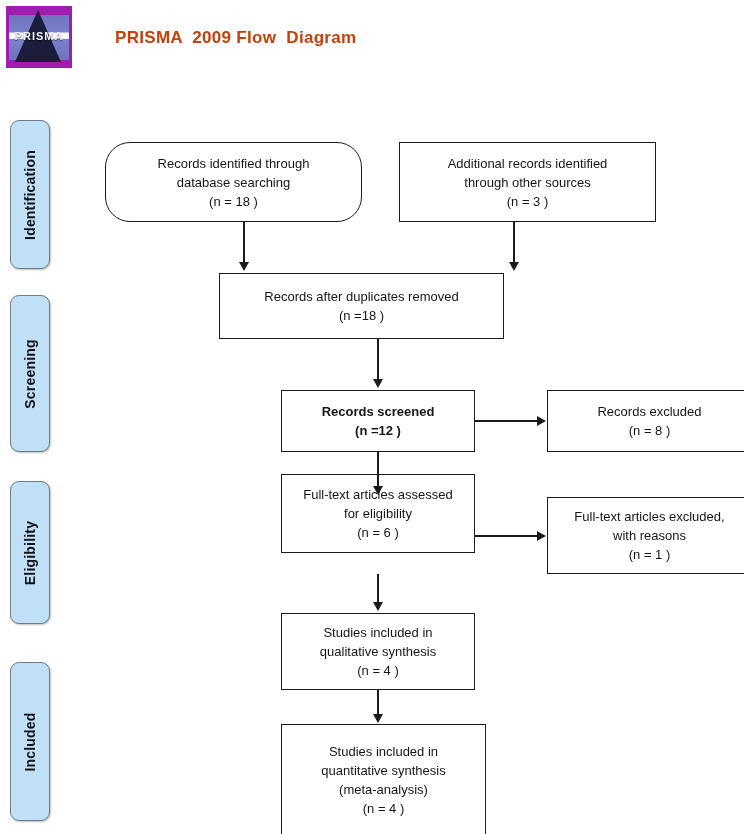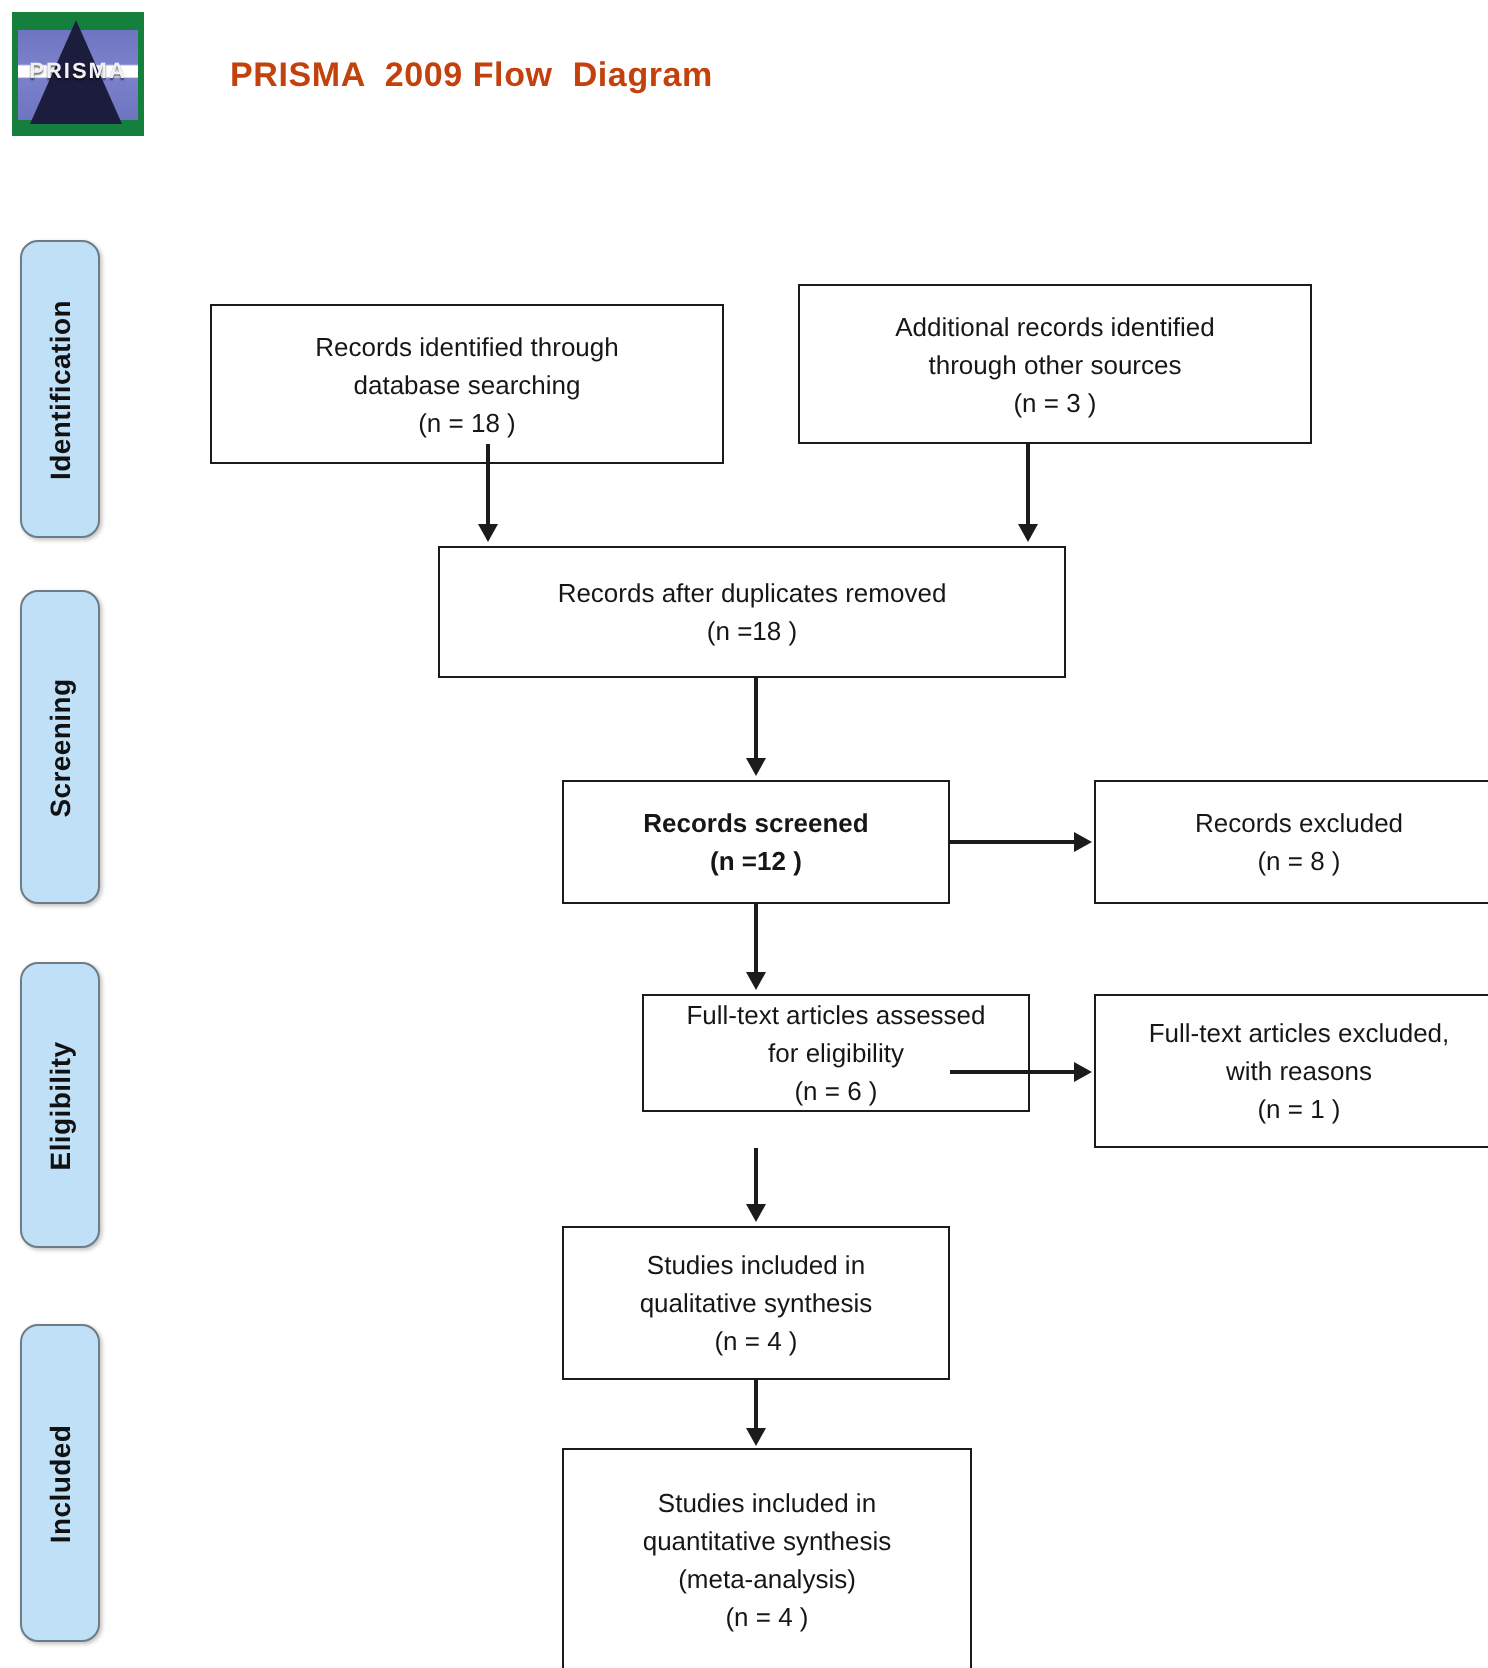--- a/index.html
+++ b/index.html
@@ -16,21 +16,21 @@
     color: #1a1a1a;
   }
 
   
   #logo {
     position: absolute;
     left: 6px;
     top: 6px;
     width: 66px;
     height: 62px;
-    background: #15803d;
+    background: #a21caf;
     overflow: hidden;
   }
   #logo .band {
     position: absolute;
     left: 3px;
     top: 9px;
     width: 60px;
     height: 45px;
     background: linear-gradient(180deg,#6f74c0 0%,#7b80cb 38%,#ffffff 40%,#ffffff 52%,#7b80cb 54%,#6f74c0 100%);
   }
@@ -105,26 +105,26 @@
     text-align: center;
   }
   .box .txt {
     font-size: 13px;
     line-height: 19px;
     white-space: pre-line;
     color: #161616;
     padding: 0 6px;
   }
 
-  #box-db-search    { left: 105px; top: 152px; width: 257px; height: 80px; }
+  #box-db-search    { left: 105px; top: 142px; width: 257px; height: 80px; border-radius: 25px; }
   #box-other-src    { left: 399px; top: 142px; width: 257px; height: 80px; }
-  #box-dedup        { left: 219px; top: 273px; width: 314px; height: 66px; }
+  #box-dedup        { left: 219px; top: 273px; width: 285px; height: 66px; }
   #box-screened     { left: 281px; top: 390px; width: 194px; height: 62px; font-weight: bold; }
   #box-excluded     { left: 547px; top: 390px; width: 205px; height: 62px; }
-  #box-fulltext     { left: 281px; top: 497px; width: 194px; height: 59px; margin-left: 40px; }
+  #box-fulltext     { left: 281px; top: 474px; width: 194px; height: 79px; }
   #box-ft-excluded  { left: 547px; top: 497px; width: 205px; height: 77px; }
   #box-qualitative  { left: 281px; top: 613px; width: 194px; height: 77px; }
   #box-quantitative { left: 281px; top: 724px; width: 205px; height: 112px; }
 
   
   .vline {
     position: absolute;
     width: 1.6px;
     background: #1b1b1b;
   }

